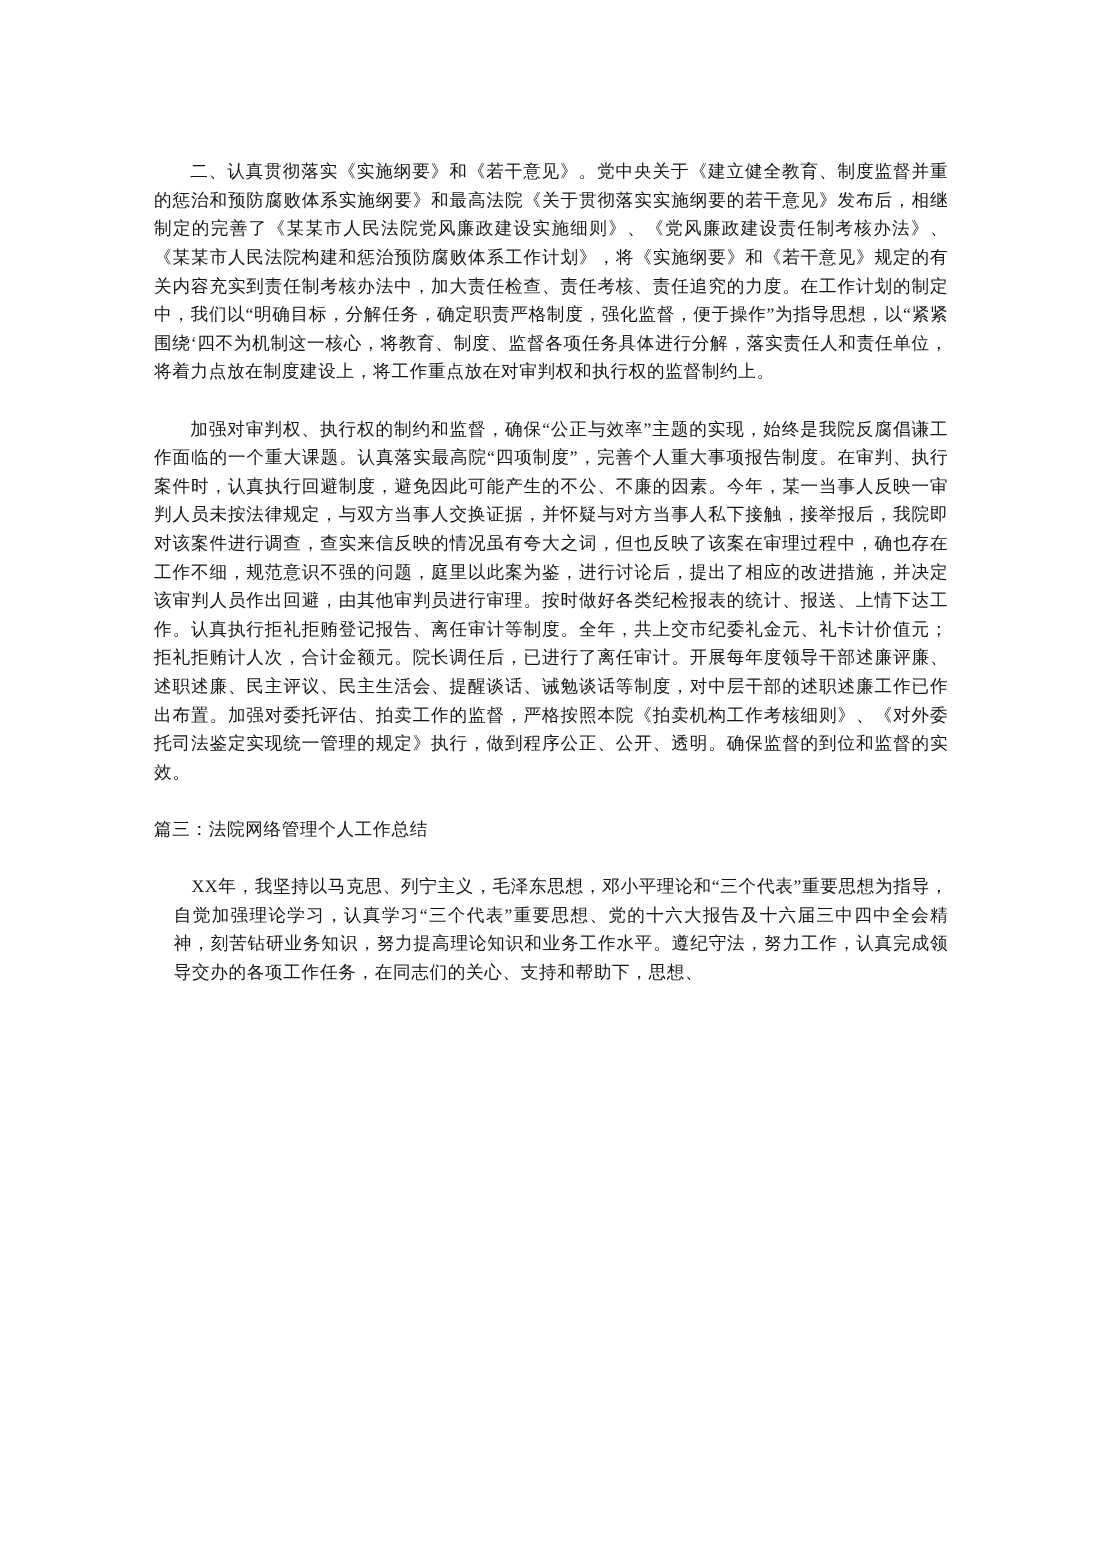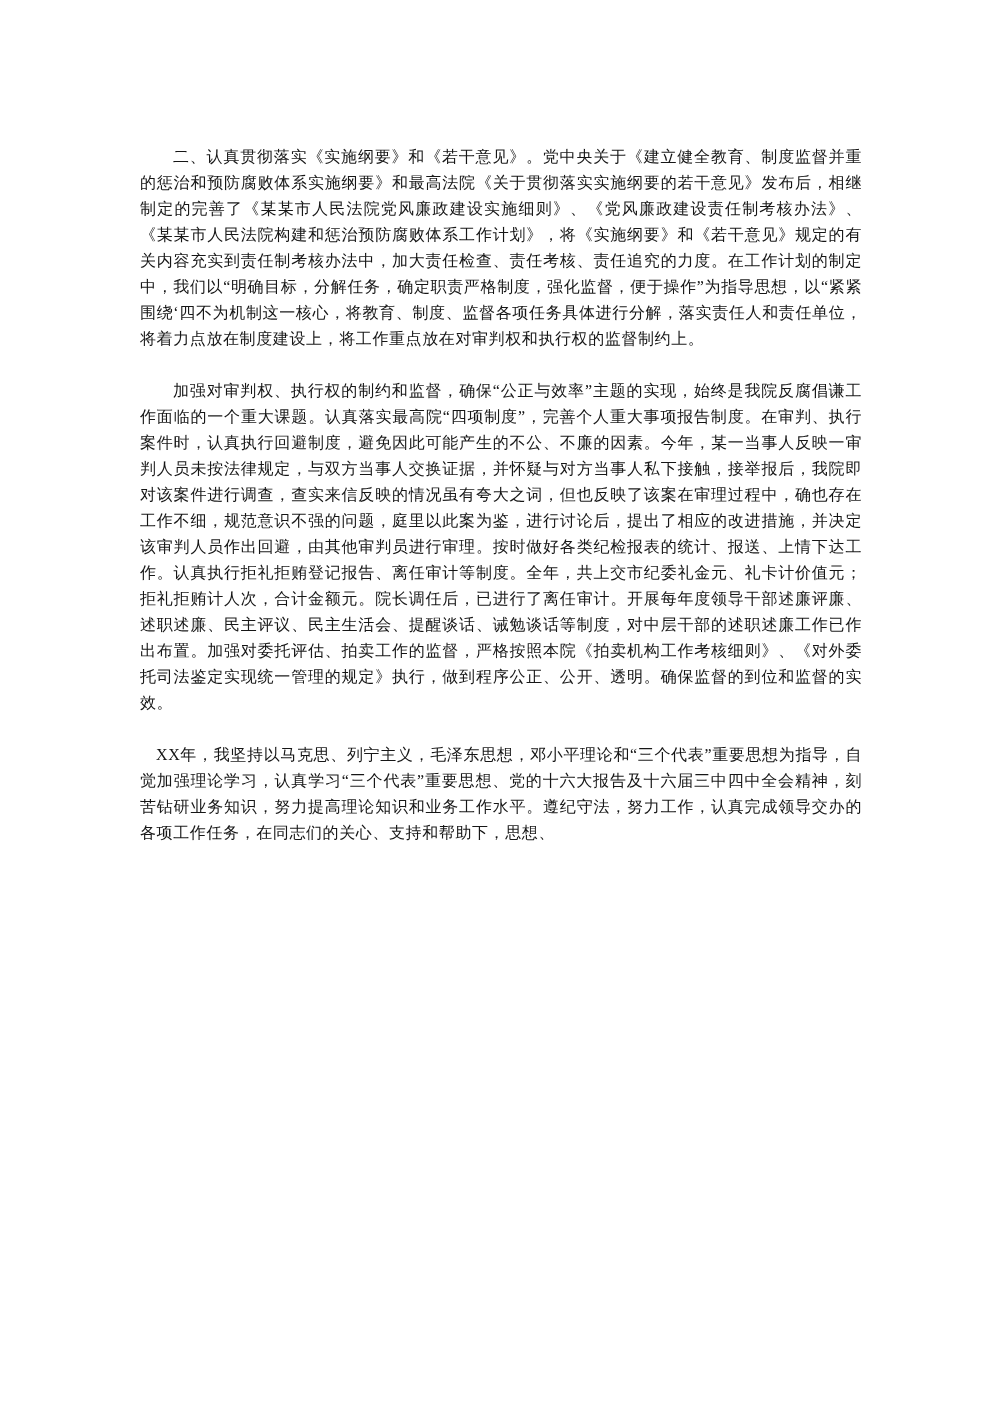--- a/index.html
+++ b/index.html
@@ -28,28 +28,30 @@
     text-align: justify;
     text-justify: inter-character;
     letter-spacing: 0.6px;
     word-break: break-all;
   }
   p.body {
     text-indent: 33px;
   }
   p.body-small-indent {
     text-indent: 16px;
+    margin-left: 18px;
   }
   p.section-title {
     text-indent: 0;
     margin-top: 26px;
   }
 </style>
 </head>
 <body>
 
 <div class="page">
   <div id="doc-body">
       <p class="body">二、认真贯彻落实《实施纲要》和《若干意见》。党中央关于《建立健全教育、制度监督并重的惩治和预防腐败体系实施纲要》和最高法院《关于贯彻落实实施纲要的若干意见》发布后，相继制定的完善了《某某市人民法院党风廉政建设实施细则》、《党风廉政建设责任制考核办法》、《某某市人民法院构建和惩治预防腐败体系工作计划》，将《实施纲要》和《若干意见》规定的有关内容充实到责任制考核办法中，加大责任检查、责任考核、责任追究的力度。在工作计划的制定中，我们以“明确目标，分解任务，确定职责严格制度，强化监督，便于操作”为指导思想，以“紧紧围绕‘四不为机制这一核心，将教育、制度、监督各项任务具体进行分解，落实责任人和责任单位，将着力点放在制度建设上，将工作重点放在对审判权和执行权的监督制约上。</p>
       <p class="body">加强对审判权、执行权的制约和监督，确保“公正与效率”主题的实现，始终是我院反腐倡谦工作面临的一个重大课题。认真落实最高院“四项制度”，完善个人重大事项报告制度。在审判、执行案件时，认真执行回避制度，避免因此可能产生的不公、不廉的因素。今年，某一当事人反映一审判人员未按法律规定，与双方当事人交换证据，并怀疑与对方当事人私下接触，接举报后，我院即对该案件进行调查，查实来信反映的情况虽有夸大之词，但也反映了该案在审理过程中，确也存在工作不细，规范意识不强的问题，庭里以此案为鉴，进行讨论后，提出了相应的改进措施，并决定该审判人员作出回避，由其他审判员进行审理。按时做好各类纪检报表的统计、报送、上情下达工作。认真执行拒礼拒贿登记报告、离任审计等制度。全年，共上交市纪委礼金元、礼卡计价值元；拒礼拒贿计人次，合计金额元。院长调任后，已进行了离任审计。开展每年度领导干部述廉评廉、述职述廉、民主评议、民主生活会、提醒谈话、诫勉谈话等制度，对中层干部的述职述廉工作已作出布置。加强对委托评估、拍卖工作的监督，严格按照本院《拍卖机构工作考核细则》、《对外委托司法鉴定实现统一管理的规定》执行，做到程序公正、公开、透明。确保监督的到位和监督的实效。</p>
+      <p class="section-title">篇三：法院网络管理个人工作总结</p>
       <p class="body-small-indent">XX年，我坚持以马克思、列宁主义，毛泽东思想，邓小平理论和“三个代表”重要思想为指导，自觉加强理论学习，认真学习“三个代表”重要思想、党的十六大报告及十六届三中四中全会精神，刻苦钻研业务知识，努力提高理论知识和业务工作水平。遵纪守法，努力工作，认真完成领导交办的各项工作任务，在同志们的关心、支持和帮助下，思想、</p>
     </div>
 </div>
 
 </body></html>

